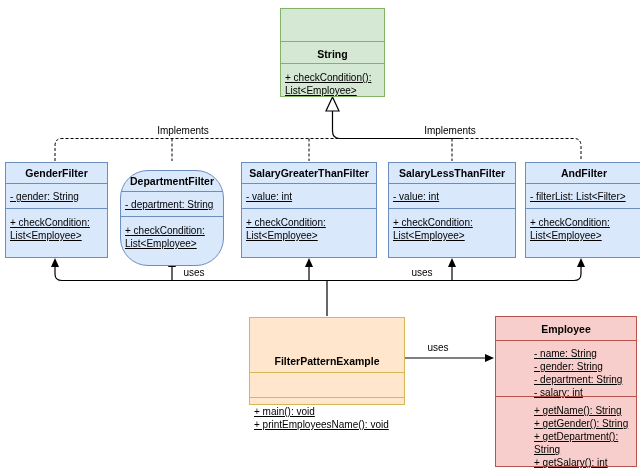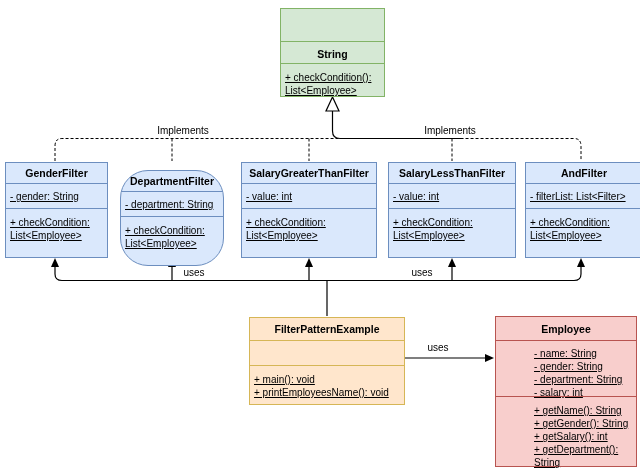--- a/index.html
+++ b/index.html
@@ -129,37 +129,37 @@
     <div class="c-title" style="height:20px;">AndFilter</div>
     <div class="c-fields" style="height:25px;">
       <div class="tline">- filterList: List&lt;Filter&gt;</div>
     </div>
     <div class="c-methods">
       <div class="tline">+ checkCondition: List&lt;Employee&gt;</div>
     </div>
   </div>
 
   <div class="uml-box orange" style="left:249px; top:317px; width:156px; height:88px;">
-    <div class="c-title" style="height:22px;">FilterPatternExample</div>
+    <div class="c-title" style="height:22px;margin-top:32px;">FilterPatternExample</div>
     <div class="c-fields" style="height:25px;"></div>
     <div class="c-methods">
       <div class="tline">+ main(): void</div>
       <div class="tline">+ printEmployeesName(): void</div>
     </div>
   </div>
 
   <div class="uml-box red" style="left:495px; top:316px; width:142px; height:151px;justify-content:space-between;">
     <div class="c-title" style="height:23px;">Employee</div>
     <div class="c-fields" style="height:56px;">
       <div class="tline">- name: String</div>
       <div class="tline">- gender: String</div>
       <div class="tline">- department: String</div>
       <div class="tline">- salary: int</div>
     </div>
     <div class="c-methods">
       <div class="tline">+ getName(): String</div>
       <div class="tline">+ getGender(): String</div>
+      <div class="tline">+ getDepartment(): String</div>
       <div class="tline">+ getSalary(): int</div>
-      <div class="tline">+ getDepartment(): String</div>
     </div>
   </div>
 
 </div>
 
 </body></html>

